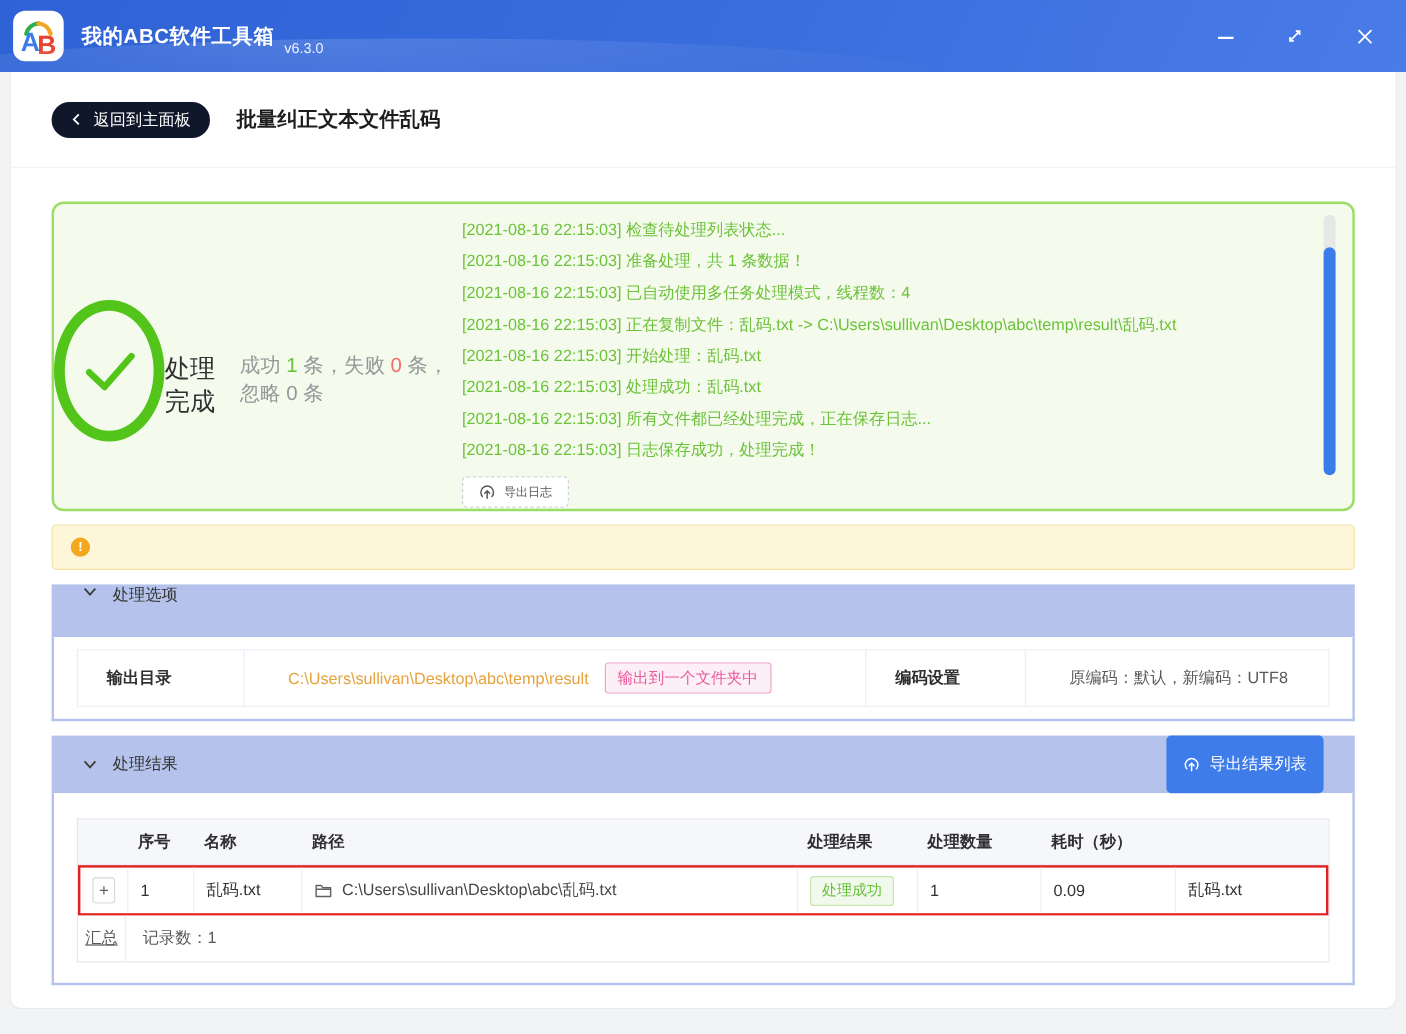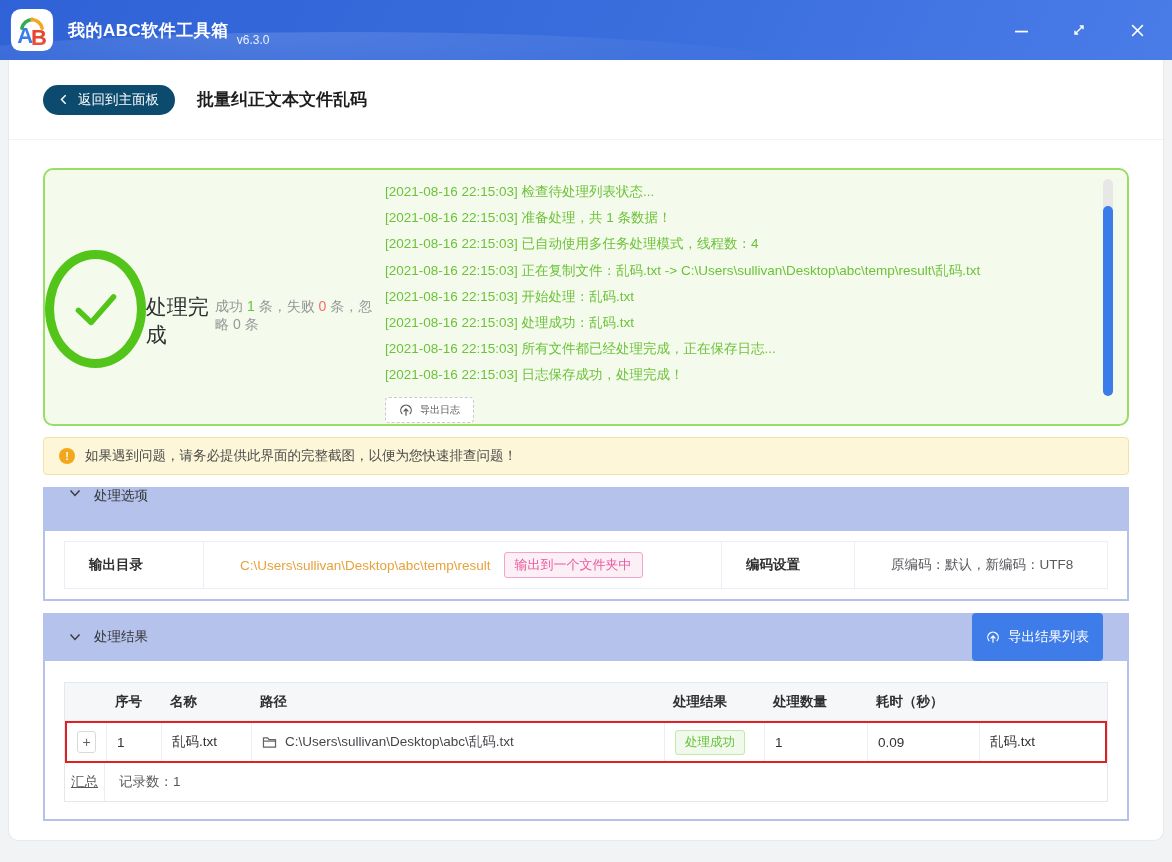--- a/index.html
+++ b/index.html
@@ -39,21 +39,21 @@
     border-radius: 0 0 10px 10px;
     position: relative;
   }
   .page-header {
     height: 80px; display:flex; align-items:center;
     padding: 0 34px;
     border-bottom: 1px solid #f3f3f3;
   }
   .back-btn {
     height: 30px; padding: 0 16px;
-    background:#0c4a6e; color:#fff;
+    background:#0f172a; color:#fff;
     border:none; border-radius: 15px;
     font-size: 13.5px; font-family: inherit;
     display:flex; align-items:center; gap: 9px; cursor:pointer;
   }
   .page-title { font-size: 17px; font-weight:bold; color:#1d1d1f; margin-left: 22px; }
   
   .result-panel {
     margin: 28px 34px 0;
     height: 258px;
     background:#f5fbec;
@@ -62,21 +62,21 @@
     display:flex;
   }
   .result-left { width: 336px; display:flex; flex-direction:row; align-items:center; padding-top: 24px; flex: 0 0 auto;}
   .check-circle {
     width: 118px; height: 118px; border-radius:50%;
     border: 9px solid #52c41a;
     display:flex; align-items:center; justify-content:center;
     background: transparent;
   }
   .status-title { margin-top: 24px; font-size: 21px; color:#2f2f31; }
-  .result-stats { margin-top: 13px; font-size: 14px; color:#969798; }
+  .result-stats { margin-top: 13px; font-size: 17px; color:#969798; }
   .num-success { color:#67c23a; }
   .num-fail { color:#f56c6c; }
   .num-ignore { color:#969798; }
   .result-right { flex:1; padding: 9px 58px 0 4px; position:relative; min-width:0;}
   .log-list { font-size: 13.5px; color:#6cc23a; line-height: 26.2px; white-space: nowrap; overflow:hidden;}
   .export-log-btn {
     margin-top: 8px;
     display:inline-flex; align-items:center; gap: 7px;
     padding: 5px 13px;
     background:#fff; border: 1px dashed #c9c9c9; border-radius: 4px;
@@ -262,21 +262,20 @@
       </button>
       <div class="log-scrollbar">
         <div class="log-scroll-track"></div>
         <div class="log-scroll-thumb"></div>
       </div>
     </div>
   </div>
 
   <div class="notice">
     <span class="warn-icon">!</span>
-    <span>如果遇到问题，请务必提供此界面的完整截图，以便为您快速排查问题！</span>
   </div>
 
   <div class="section">
     <div class="section-header">
       <svg width="12" height="12" viewBox="0 0 12 12">
           <polyline points="1.5,3.5 6,8.5 10.5,3.5" fill="none" stroke="#3c3c3c" stroke-width="1.5"></polyline>
         </svg>
       <span>处理选项</span>
     </div>
     <div class="section-body options-body">

